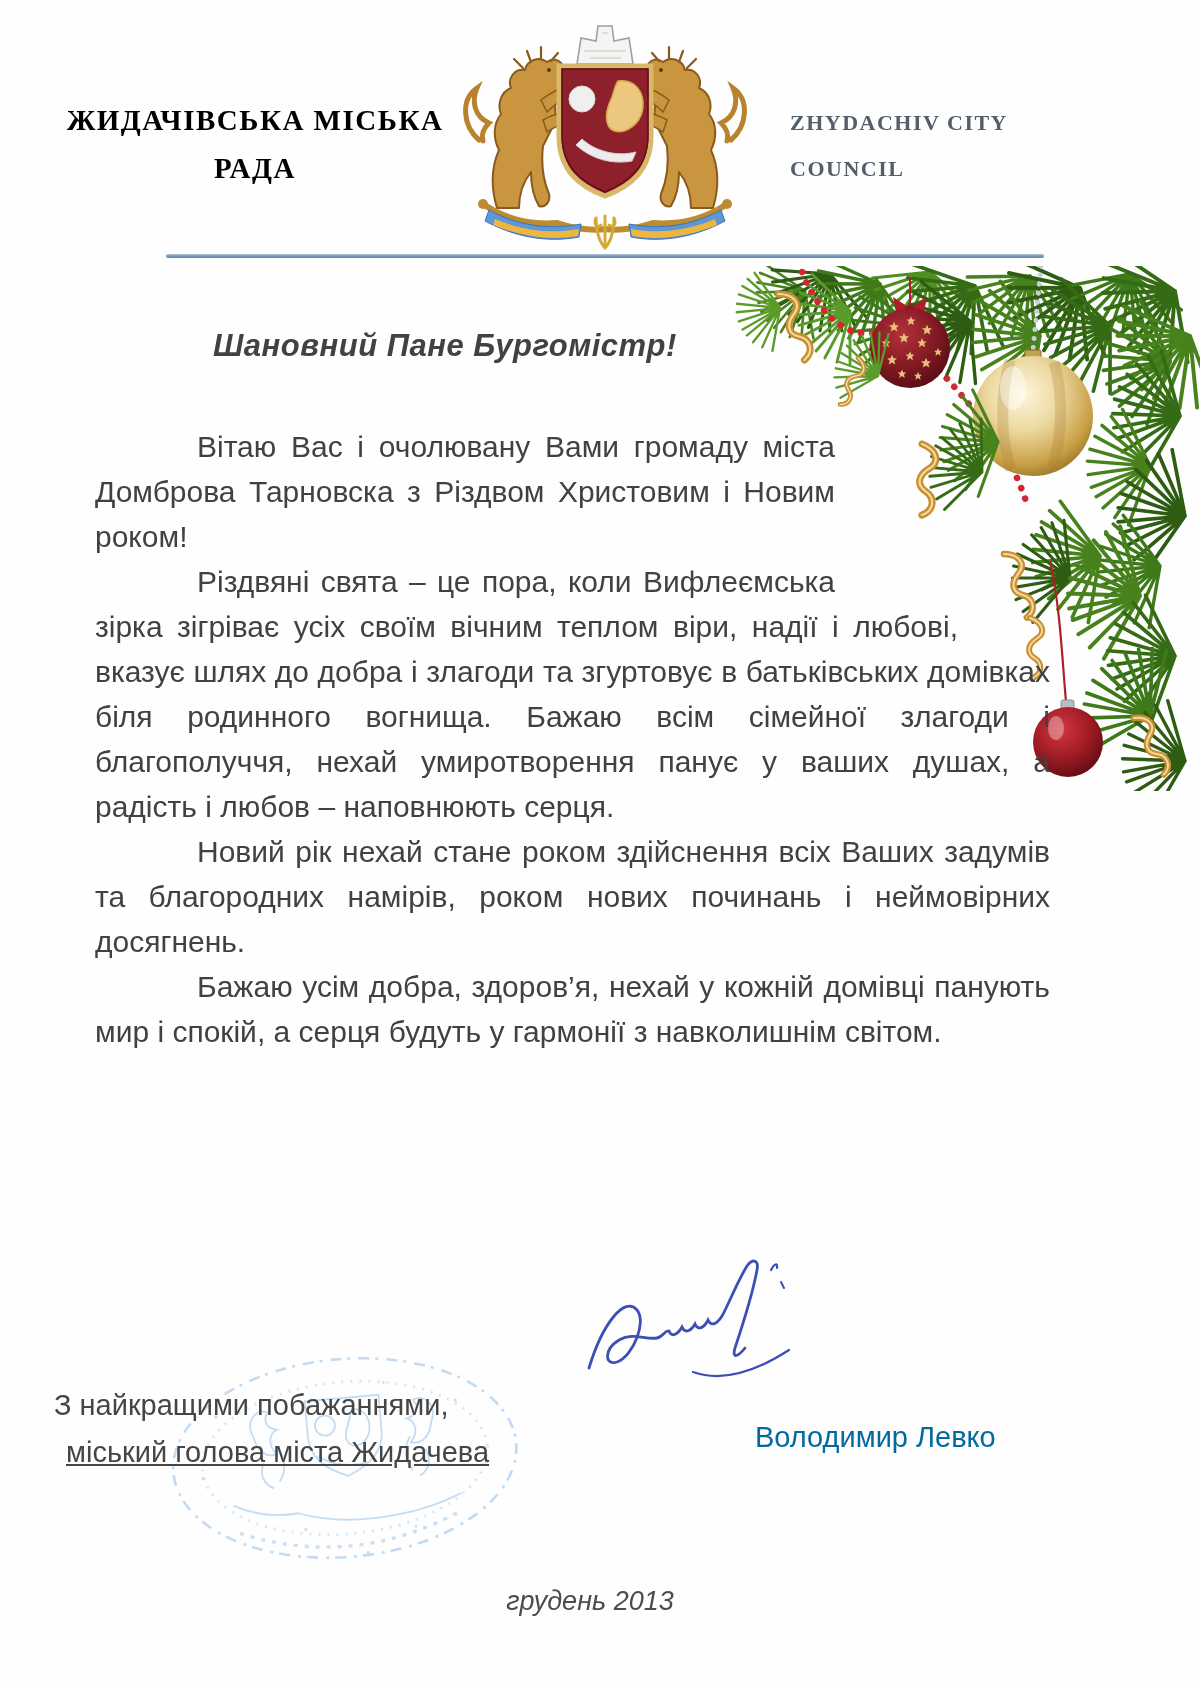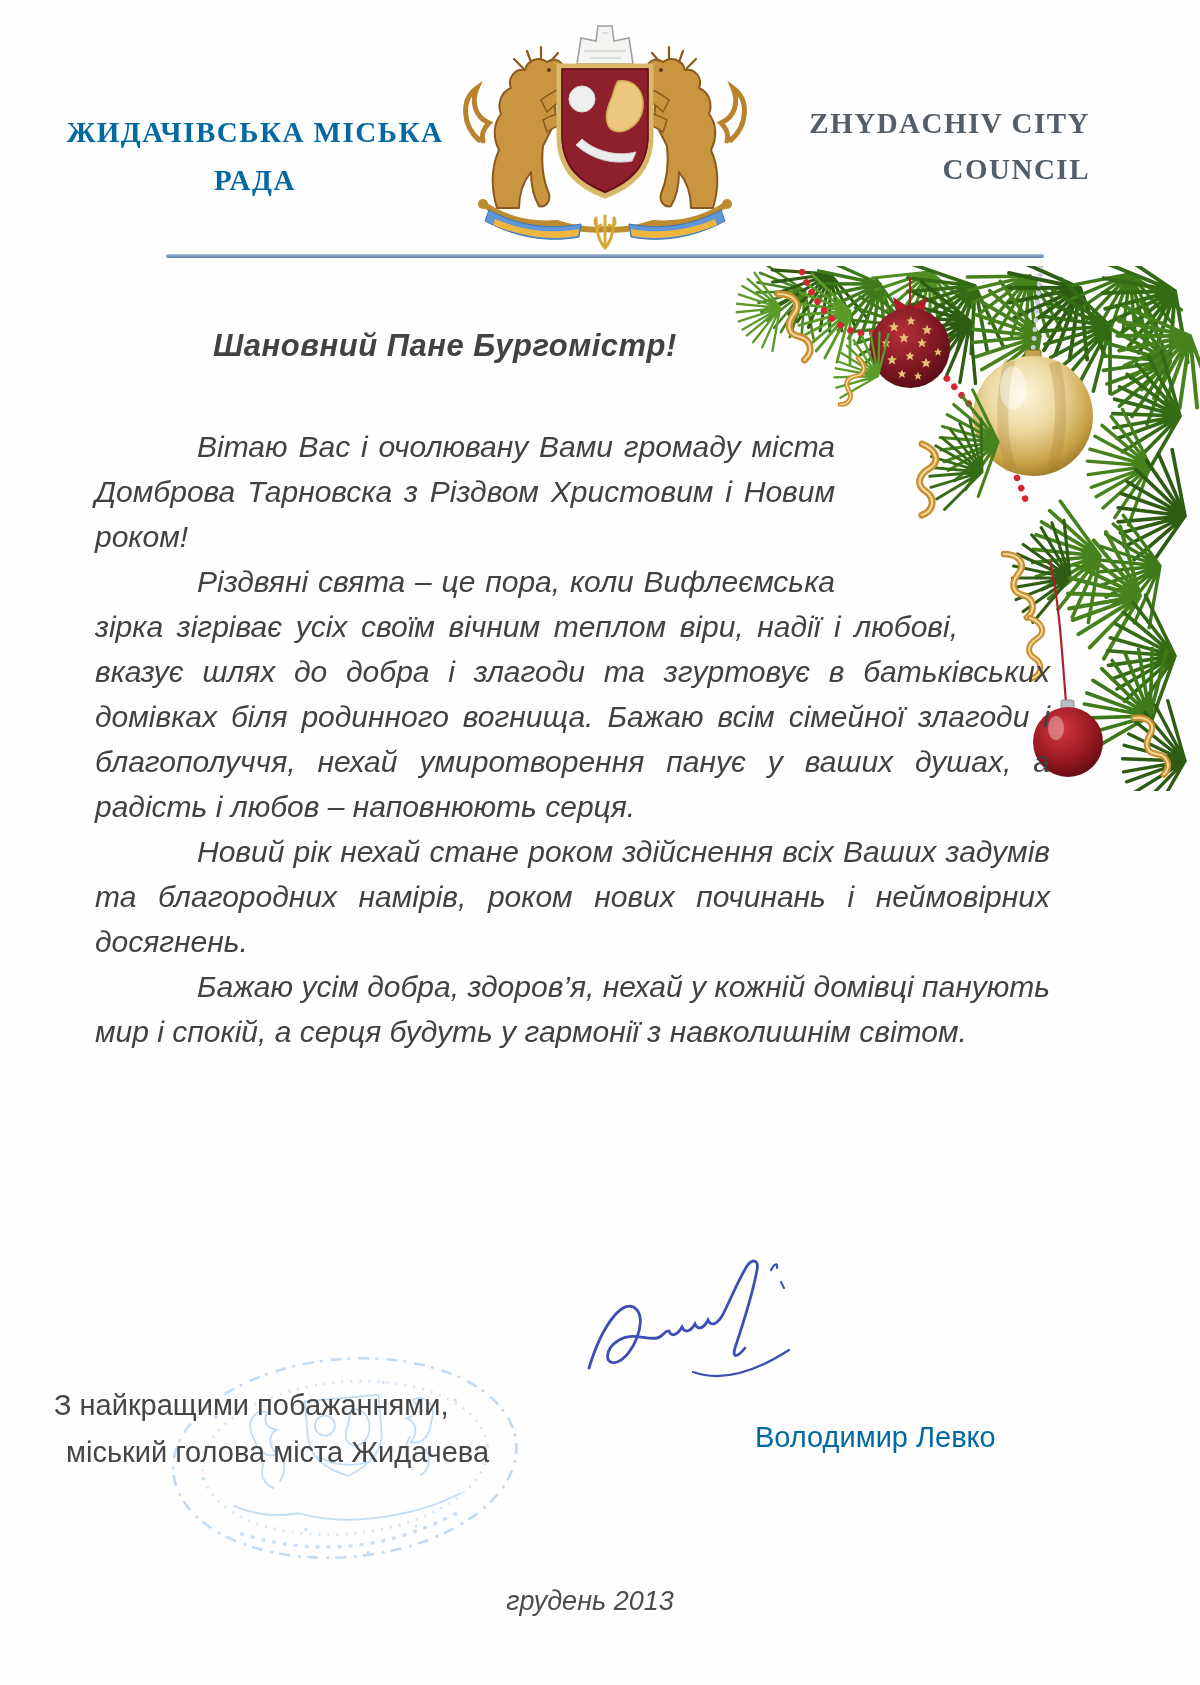--- a/index.html
+++ b/index.html
@@ -11,56 +11,56 @@
     font-family:"Liberation Sans",sans-serif;
     color:#3f3f3f;
     overflow:hidden;
   }
   
   .org-uk{
     position:absolute;left:65px;top:96px;width:380px;
     text-align:center;
     font-family:"Liberation Serif","DejaVu Serif",serif;
     font-weight:bold;font-size:29px;line-height:48px;
-    letter-spacing:1.5px;color:#0369a1;margin-top:12px;
+    letter-spacing:1.5px;color:#000000;
   }
   .org-en{
     position:absolute;left:790px;top:100px;width:300px;
-    text-align:right;
+    text-align:left;
     font-family:"Liberation Serif","DejaVu Serif",serif;
-    font-weight:bold;font-size:29px;line-height:46px;
+    font-weight:bold;font-size:22px;line-height:46px;
     letter-spacing:1.5px;color:#535e6a;
   }
   .arms{position:absolute;left:445px;top:18px;width:320px;height:240px;}
   .divider{
     position:absolute;left:166px;top:254px;width:878px;height:4px;
     background:linear-gradient(#b3c6da 0%,#7e9cc0 45%,#5f86ad 100%);
     border-radius:2px;
   }
   
   .xmas{position:absolute;left:710px;top:266px;width:490px;height:525px;z-index:1;}
   
   .salutation{
     position:absolute;left:213px;top:328px;z-index:2;
     font-size:31px;font-weight:bold;font-style:italic;
     letter-spacing:.5px;color:#424242;
   }
   .body-text{
     position:absolute;left:95px;top:424px;width:955px;z-index:2;
-    font-size:30px;line-height:45px;text-align:justify;color:#414141;font-style:italic;
+    font-size:30px;line-height:45px;text-align:justify;color:#414141;
   }
   .body-text p{margin:0;text-indent:102px;}
   .sp-a{float:right;width:215px;height:140px;}
   .sp-b{float:right;clear:right;width:92px;height:46px;}
   
   .signoff{
     position:absolute;left:54px;top:1382px;z-index:3;
     font-size:29px;line-height:47px;color:#454545;
   }
-  .signoff .l2{padding-left:12px;}
+  .signoff .l2{padding-left:12px;text-decoration:underline;}
   .signature{position:absolute;left:575px;top:1248px;width:250px;height:170px;z-index:4;}
   .signer{position:absolute;left:755px;top:1421px;z-index:4;font-size:29px;color:#0369a1;}
   .stamp{
     position:absolute;left:160px;top:1346px;width:370px;height:228px;z-index:2;
     transform:rotate(-5deg);opacity:.85;
   }
   .letter-date{
     position:absolute;left:380px;top:1586px;width:420px;z-index:3;
     text-align:center;font-size:27px;font-style:italic;color:#4c4c4c;
   }

